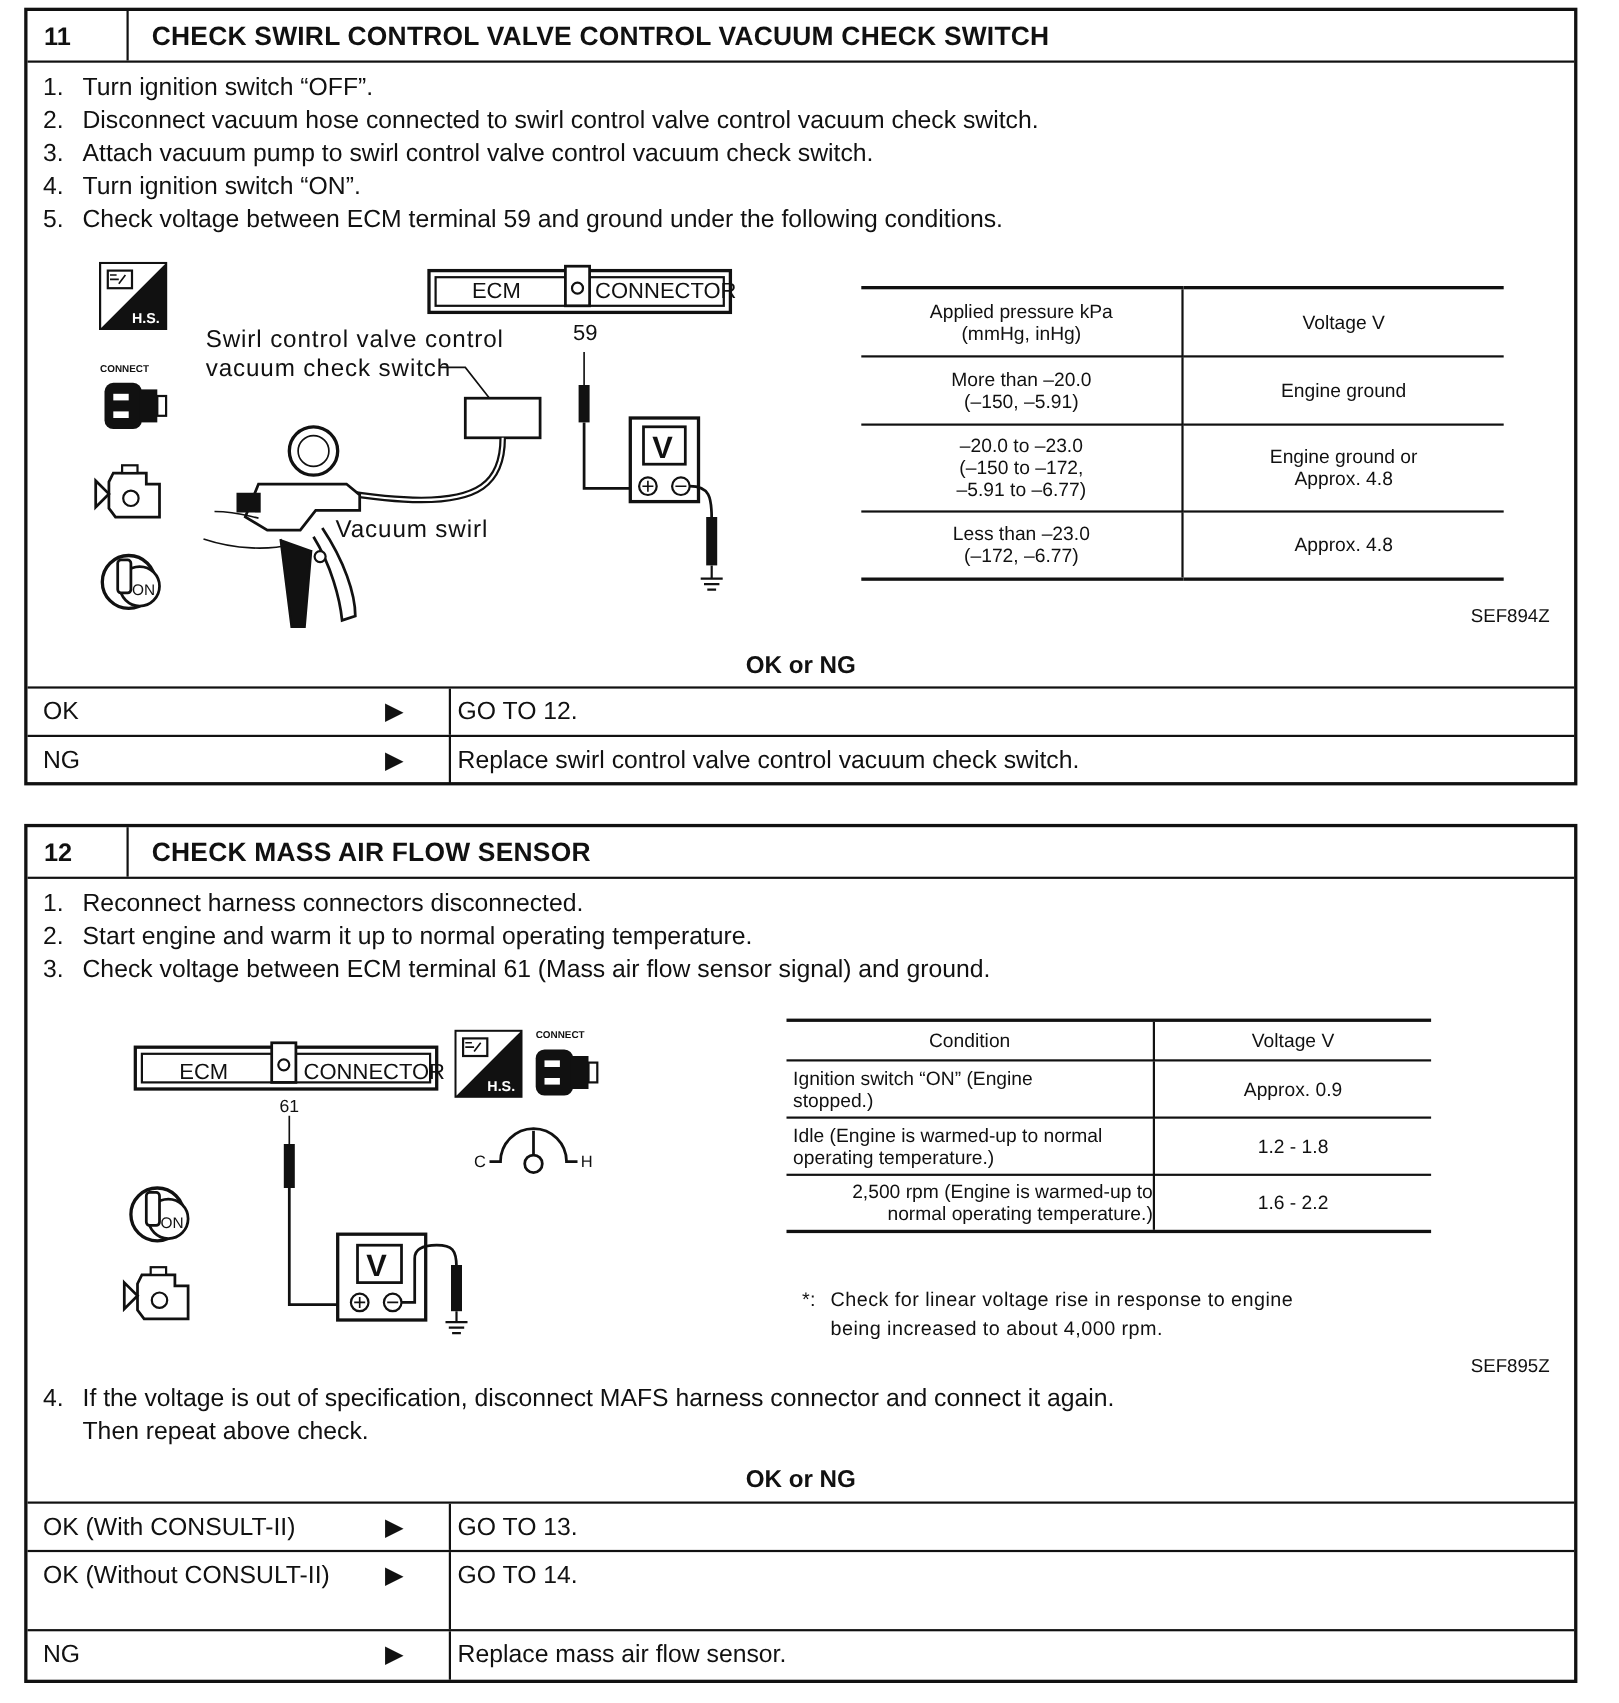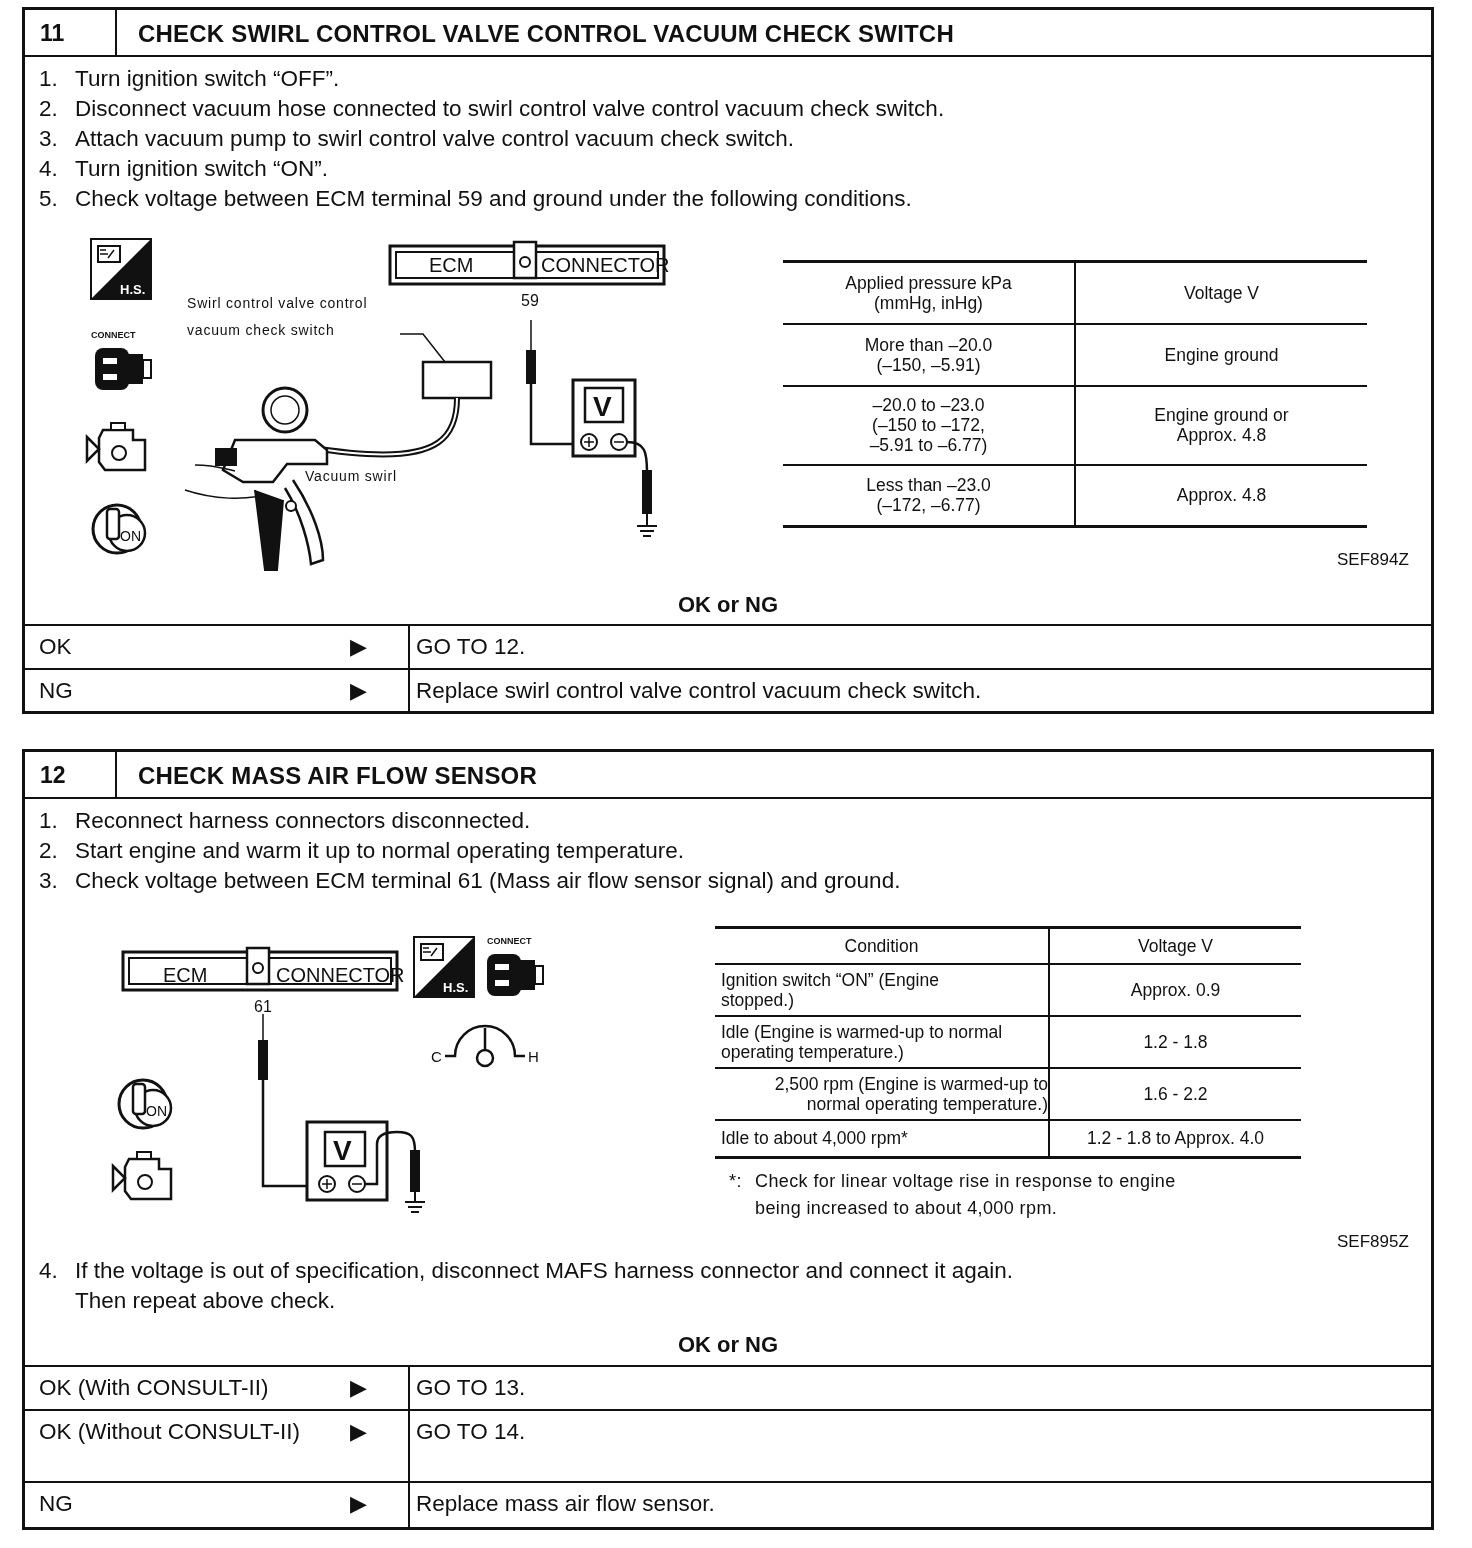--- a/index.html
+++ b/index.html
@@ -12,21 +12,21 @@
 
   .hdr { display: flex; height: 47px; border-bottom: 2px solid #111; gap: 15px; }
   .hdr .num { width: 92px; border-right: 2px solid #111; font-weight: bold; font-size: 23px; padding: 10px 0 0 15px; }
   .hdr .title { font-weight: bold; font-size: 24px; padding: 10px 0 0 6px; letter-spacing: 0.2px; }
 
   .steps { position: absolute; left: 14px; font-size: 22.5px; line-height: 30px; }
   .steps .step { white-space: nowrap; }
   .steps .step .n { display: inline-block; width: 36px; }
 
   .abs { position: absolute; }
-  .lbl { position: absolute; font-size: 14px; white-space: nowrap; }
+  .lbl { position: absolute; font-size: 22px; white-space: nowrap; }
   .code { position: absolute; font-size: 17px; }
 
   
   table.spec { position: absolute; border-collapse: collapse; font-size: 17.5px; }
   table.spec th, table.spec td { text-align: center; vertical-align: middle; font-weight: normal; line-height: 20px; }
   table.spec thead th { border-top: 3px solid #111; border-bottom: 2px solid #111; }
   table.spec tbody td { border-bottom: 2px solid #111; }
   table.spec tbody tr:last-child td { border-bottom: 3px solid #111; }
   table.spec th:first-child, table.spec td:first-child { border-right: 2px solid #111; }
 
@@ -85,21 +85,21 @@
   </svg>
 
   <svg class="abs" style="left:363px;top:230px;" width="280" height="48" viewBox="0 0 280 48">
     <rect x="2" y="6" width="274" height="38" fill="#fff" stroke="#111" stroke-width="3"></rect>
     <rect x="8" y="12" width="262" height="26" fill="#fff" stroke="#111" stroke-width="2"></rect>
     <rect x="126" y="2" width="22" height="36" fill="#fff" stroke="#111" stroke-width="2.5"></rect>
     <circle cx="137" cy="22" r="5" fill="none" stroke="#111" stroke-width="2"></circle>
   </svg>
   <div class="lbl" style="left:404px;top:244px;font-size:20px;">ECM</div>
   <div class="lbl" style="left:516px;top:244px;font-size:20px;">CONNECTOR</div>
-  <div class="lbl" style="left:496px;top:282px;font-size:16px;">59</div>
+  <div class="lbl" style="left:496px;top:282px;font-size:20px;">59</div>
 
   <div class="lbl" style="left:162px;top:285px;letter-spacing:0.8px;">Swirl control valve control</div>
   <div class="lbl" style="left:162px;top:312px;letter-spacing:0.8px;">vacuum check switch</div>
   <div class="lbl" style="left:280px;top:458px;letter-spacing:0.8px;">Vacuum swirl</div>
 
   <svg class="abs" style="left:150px;top:280px;" width="500" height="290" viewBox="0 0 500 290">
     <path d="M225,44 h23 l22,28" fill="none" stroke="#111" stroke-width="1.5"></path>
     <rect x="248" y="72" width="68" height="36" fill="#fff" stroke="#111" stroke-width="2.5"></rect>
     <path d="M282,108 c0,40 -20,60 -90,56 c-40,-2 -60,-10 -80,-4" fill="none" stroke="#111" stroke-width="6"></path>
     <path d="M282,108 c0,40 -20,60 -90,56 c-40,-2 -60,-10 -80,-4" fill="none" stroke="#fff" stroke-width="2"></path>
@@ -268,24 +268,20 @@
       <tr style="height:52px;">
         <td style="text-align:left;padding-left:6px;white-space:pre-line;">Idle (Engine is warmed-up to normal
 operating temperature.)</td>
         <td>1.2 - 1.8</td>
       </tr>
       <tr style="height:52px;">
         <td style="text-align:right;padding-left:6px;white-space:pre-line;">2,500 rpm (Engine is warmed-up to
 normal operating temperature.)</td>
         <td>1.6 - 2.2</td>
       </tr>
-      <tr style="height:38px;">
-        <td style="text-align:left;padding-left:6px;">Idle to about 4,000 rpm*</td>
-        <td>1.2 - 1.8 to Approx. 4.0</td>
-      </tr>
     </tbody>
   </table>
 
   <div class="footnote" style="left:704px;top:416px;">
     <div><span style="display:inline-block;width:26px;">*:</span><span>Check for linear voltage rise in response to engine</span></div>
     <div style="padding-left:26px;">being increased to about 4,000 rpm.</div>
   </div>
 
   <div class="code" style="left:1312px;top:480px;">SEF895Z</div>
 

